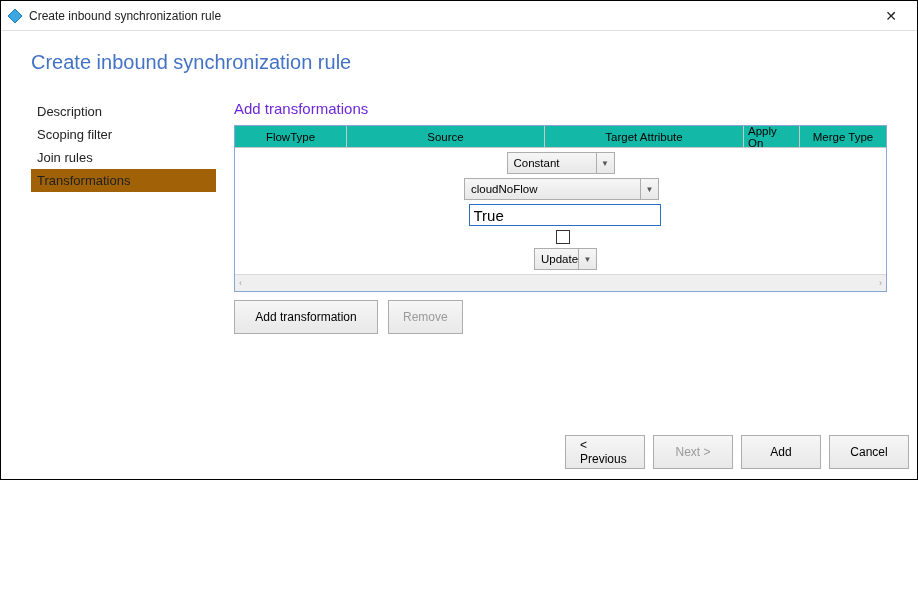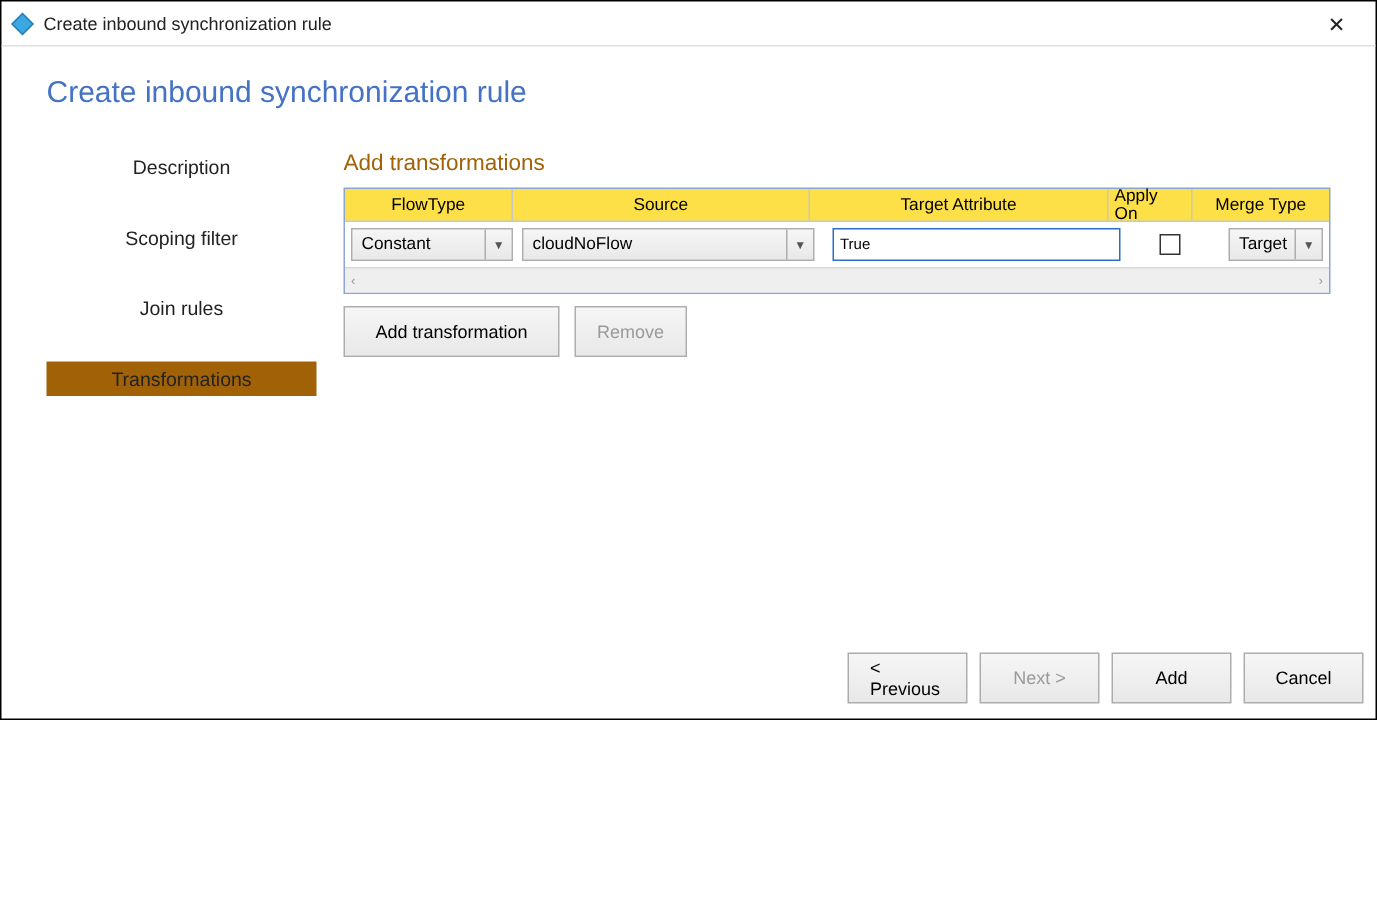--- a/index.html
+++ b/index.html
@@ -58,70 +58,70 @@
       margin-bottom: 26px;
     }
     .body {
       display: flex;
       flex: 1;
     }
     .sidebar {
       width: 185px;
       display: flex;
       flex-direction: column;
-      gap: 24px;
-      text-align: center;
+      gap: 0;
     }
     .side-item {
       font-size: 13px;
       padding: 4px 6px;
       color: #222;
       cursor: pointer;
     }
     .side-item.selected {
       background: #a16207;
     }
     .main {
       flex: 1;
       padding-left: 18px;
     }
     .section-title {
       font-size: 15px;
-      color: #a16207;
+      color: #6d28d9;
       margin-bottom: 8px;
     }
     .grid-wrap {
       border: 1px solid #8ba6d2;
       background: #fff;
     }
     .grid-header {
       display: flex;
       height: 22px;
       font-size: 11.5px;
-      background: #fde047;
+      background: #14b8a6;
     }
     .gh {
       border-right: 1px solid #c8c8c8;
       border-bottom: 1px solid #c8c8c8;
       display: flex;
       align-items: center;
       justify-content: center;
       padding: 0 4px;
     }
     .gh:last-child { border-right: none; }
     .col-flow { width: 112px; }
     .col-target { width: 199px; }
     .col-source { width: 198px; }
     .col-apply { width: 56px; }
     .col-merge { width: auto; flex: 1; }
     .grid-row {
       display: flex;
       padding: 4px 4px 4px 4px;
       align-items: center;
       gap: 4px;
+      flex-direction: column;
     }
     .combo {
       height: 22px;
       display: flex;
       align-items: center;
       border: 1px solid #adadad;
       background: linear-gradient(#f6f6f6,#e8e8e8);
       font-size: 11.5px;
       padding-left: 6px;
       position: relative;
@@ -139,21 +139,21 @@
       font-size: 8px;
       color: #555;
     }
     .combo.flow { width: 108px; }
     .combo.target { width: 195px; margin-left: 2px; }
     .combo.merge { width: 63px; }
     .src-input {
       width: 192px;
       height: 22px;
       border: 1px solid #2a6ec6;
-      font-size: 10px;
+      font-size: 15px;
       padding: 0 4px;
       outline: none;
       margin-left: 8px;
     }
     .apply-cell {
       width: 50px;
       display: flex;
       justify-content: center;
       align-items: center;
       margin-left: 4px;
@@ -252,21 +252,21 @@
             <div class="combo target">
               <span>cloudNoFlow</span>
               <span class="chev">▼</span>
             </div>
             <input class="src-input" type="text" value="True" style="">
             <div class="apply-cell">
               <div class="chk"></div>
             </div>
             <div class="merge-cell">
               <div class="combo merge">
-                <span>Target</span>
+                <span>Update</span>
                 <span class="chev">▼</span>
               </div>
             </div>
           </div>
 
           <div class="scroll-row">
             <span>‹</span>
             <span>›</span>
           </div>
         </div>

